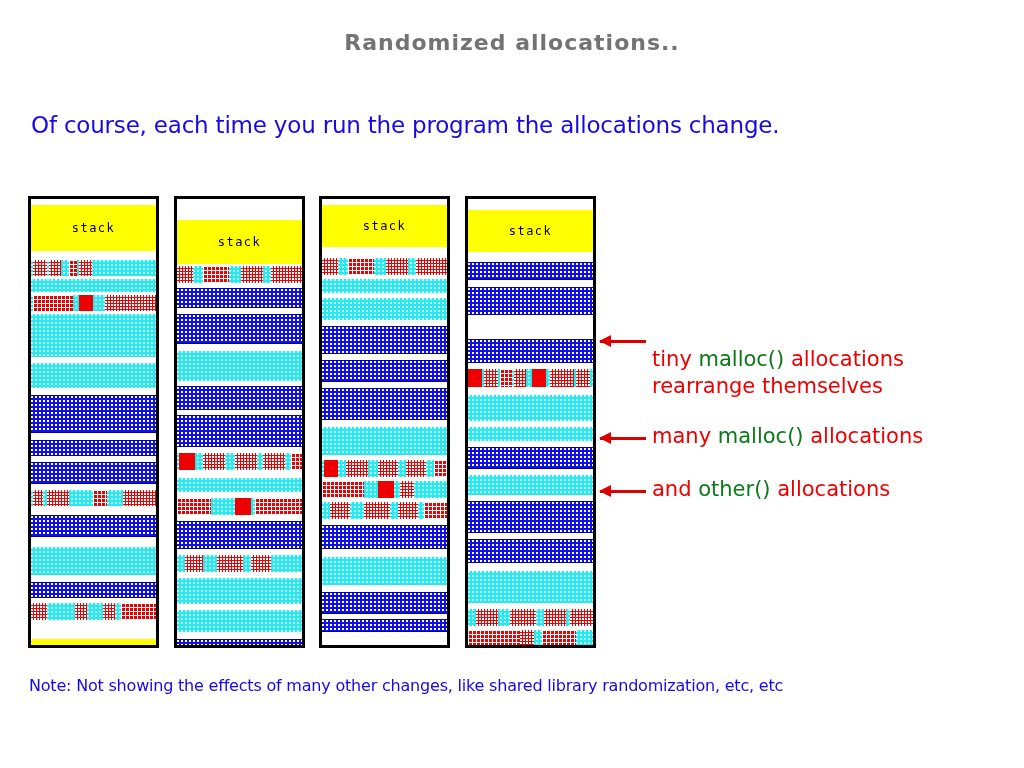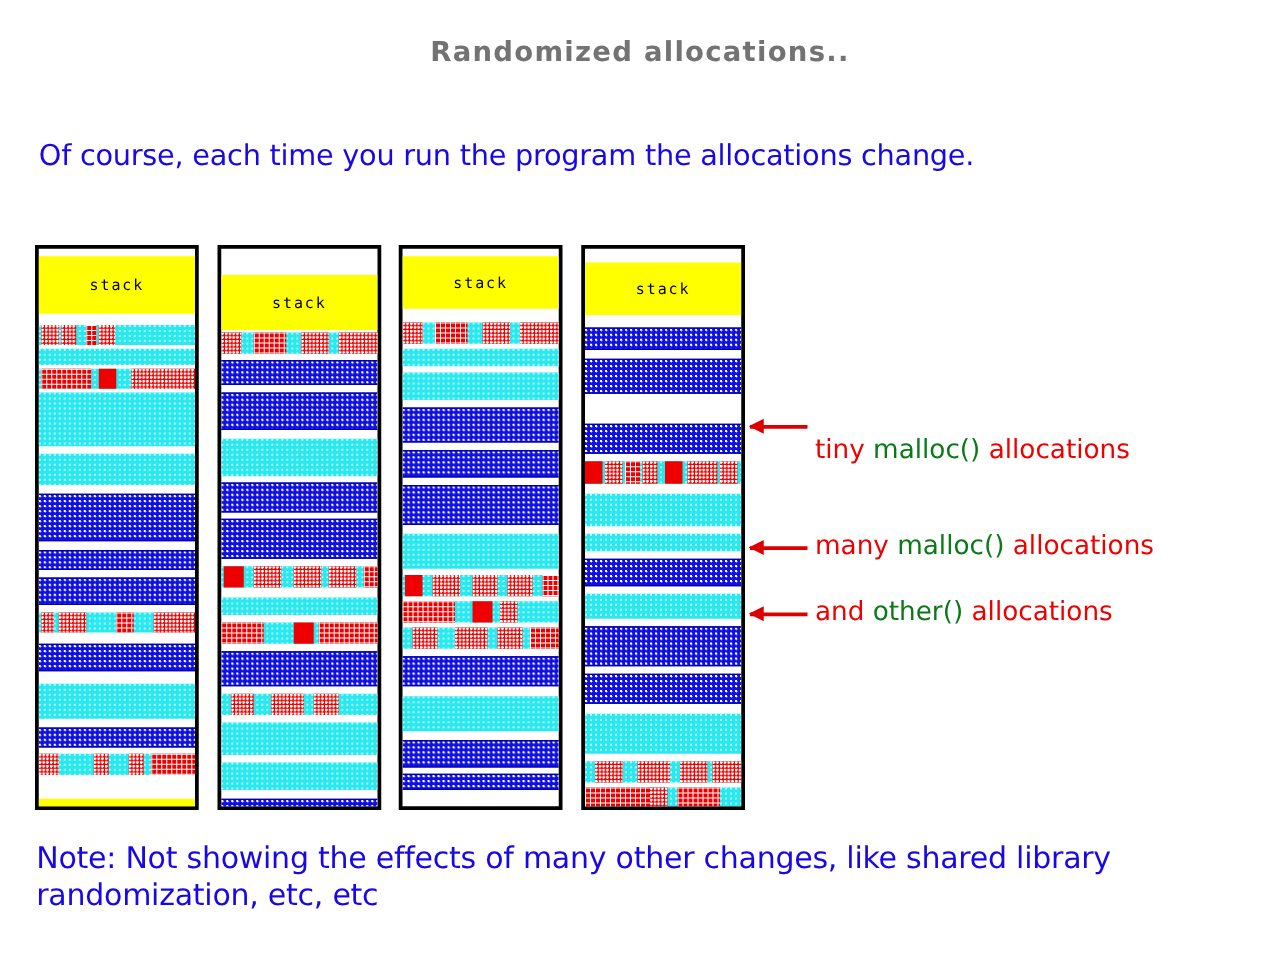--- a/index.html
+++ b/index.html
@@ -39,21 +39,21 @@
     font-family: "DejaVu Sans", sans-serif;
     letter-spacing: -0.2px;
     white-space: nowrap;
   }
 
   
   #footer-note {
     position: absolute;
     left: 29px;
     top: 671px;
-    font-size: 24px;
+    font-size: 16px;
     line-height: 30px;
     color: #1808e8;
     font-family: "DejaVu Sans", sans-serif;
     letter-spacing: -0.2px;
   }
 
   
   .mem-col {
     position: absolute;
     top: 196px;
@@ -333,20 +333,21 @@
       <div class="chunk grid" style="left: 74px; width: 34px;"></div>
     </div>
   </div>
 
 <div class="arrow" id="arrow-1"></div>
 <div class="arrow" id="arrow-2"></div>
 <div class="arrow" id="arrow-3"></div>
 
 <div class="annotation" id="annotation-1">
   <div><span>tiny </span><span class="fn">malloc()</span><span> allocations</span></div>
+  <div>rearrange themselves</div>
 </div>
 
 <div class="annotation" id="annotation-2">
   <div><span>many </span><span class="fn">malloc()</span><span> allocations</span></div>
 </div>
 
 <div class="annotation" id="annotation-3">
   <div><span>and </span><span class="fn">other()</span><span> allocations</span></div>
 </div>
 

